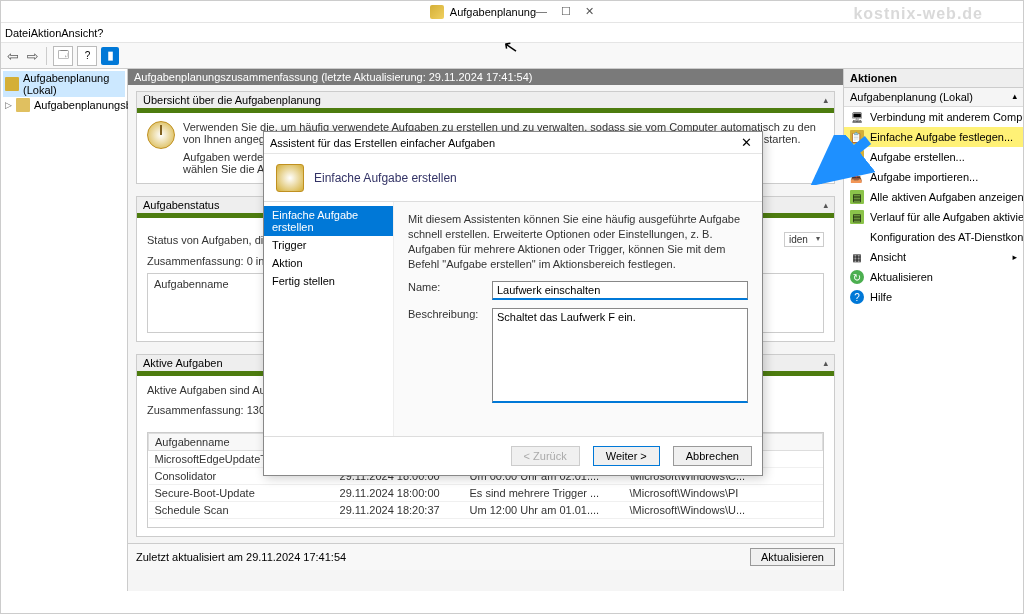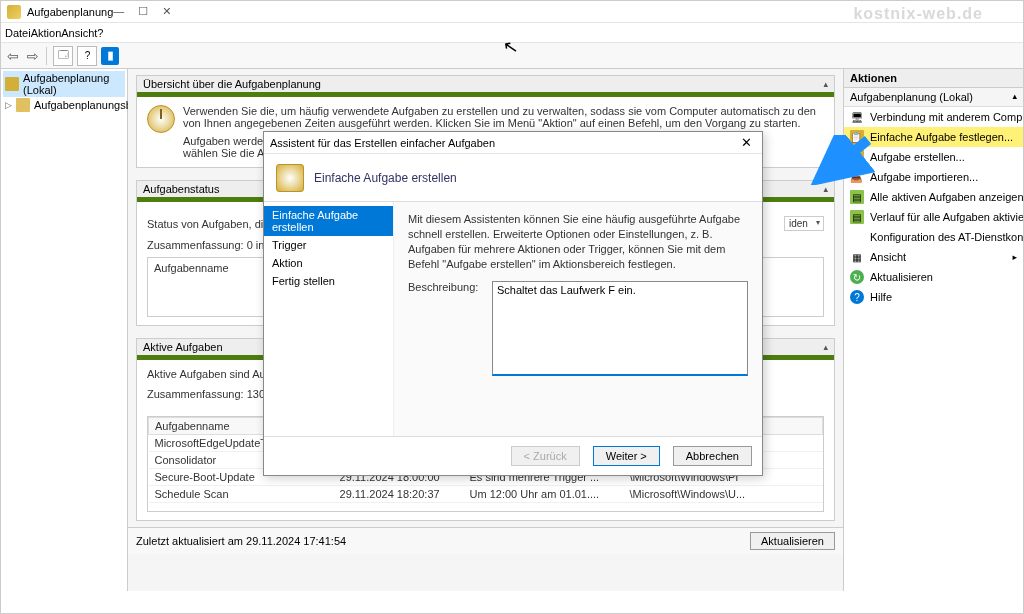--- a/index.html
+++ b/index.html
@@ -1,18 +1,18 @@
 <!DOCTYPE html>
 <html><head>
 <meta charset="utf-8">
 <style>
 * { margin: 0; padding: 0; box-sizing: border-box; font-family: "Segoe UI", Tahoma, sans-serif; font-size: 11px; }
 body { background: #f0f0f0; width: 1024px; height: 614px; overflow: hidden; position: relative; }
 .window { background: #fff; border: 1px solid #ccc; position: relative; width: 100%; height: 100%; }
-.titlebar { height: 22px; background: #fff; border-bottom: 1px solid #e5e5e5; display: flex; align-items: center; padding: 0 6px; justify-content: flex-start; }
+.titlebar { height: 22px; background: #fff; border-bottom: 1px solid #e5e5e5; display: flex; align-items: center; padding: 0 6px; justify-content: center; }
 .titlebar-left { display: flex; align-items: center; gap: 6px; }
 .title-icon { width: 14px; height: 14px; background: linear-gradient(135deg,#d4af37,#f0d060); border-radius: 2px; position: relative; }
 .titlebar .winctl { display: flex; gap: 14px; color: #555; }
 .menubar { height: 20px; background: #fff; display: flex; align-items: center; padding: 0 4px; border-bottom: 1px solid #e5e5e5; }
 .menubar span { color: #000; }
 .toolbar { height: 26px; background: #f8f8f8; border-bottom: 1px solid #ccc; display: flex; align-items: center; padding: 0 4px; gap: 4px; }
 .tb-btn { width: 20px; height: 20px; border: 1px solid #bbb; background: #fff; display: inline-flex; align-items: center; justify-content: center; font-size: 10px; }
 .tb-arrow { color: #555; font-size: 14px; padding: 0 2px; }
 .tb-sep { width: 1px; height: 18px; background: #ccc; margin: 0 2px; }
 .tb-help { width: 18px; height: 18px; background: #0078d7; color: #fff; border-radius: 2px; display: inline-flex; align-items: center; justify-content: center; font-weight: bold; }
@@ -118,20 +118,21 @@
         <span>Aufgabenplanung (Lokal)</span>
       </div>
       <div class="tree-item">
         <span class="tree-exp">▷</span>
         <span class="tree-icon lib"></span>
         <span>Aufgabenplanungsbibliot</span>
       </div>
     </div>
 
     <div class="center">
+      <div class="center-hdr">Aufgabenplanungszusammenfassung (letzte Aktualisierung: 29.11.2024 17:41:54)</div>
 
       <div class="panel">
         <div class="panel-hdr">
           <span>Übersicht über die Aufgabenplanung</span>
           <span class="chev">▴</span>
         </div>
         <div class="panel-body">
           <div class="intro">
             <div class="intro-icon"></div>
             <div>
@@ -291,20 +292,24 @@
   <div class="dlg-body">
     <div class="dlg-nav">
       <div class="dlg-nav-item sel">Einfache Aufgabe erstellen</div>
       <div class="dlg-nav-item">Trigger</div>
       <div class="dlg-nav-item">Aktion</div>
       <div class="dlg-nav-item">Fertig stellen</div>
     </div>
     <div class="dlg-content">
       <p>Mit diesem Assistenten können Sie eine häufig ausgeführte Aufgabe schnell erstellen. Erweiterte Optionen oder Einstellungen, z. B. Aufgaben für mehrere Aktionen oder Trigger, können Sie mit dem Befehl "Aufgabe erstellen" im Aktionsbereich festlegen.</p>
       <div class="dlg-form-row">
+        <label>Name:</label>
+        <input class="dlg-input" value="Laufwerk einschalten" style="">
+      </div>
+      <div class="dlg-form-row">
         <label>Beschreibung:</label>
         <textarea class="dlg-textarea" style="">Schaltet das Laufwerk F ein.</textarea>
       </div>
     </div>
   </div>
   <div class="dlg-buttons">
     <button class="dlg-btn disabled">&lt; Zurück</button>
     <button class="dlg-btn primary">Weiter &gt;</button>
     <button class="dlg-btn">Abbrechen</button>
   </div>

